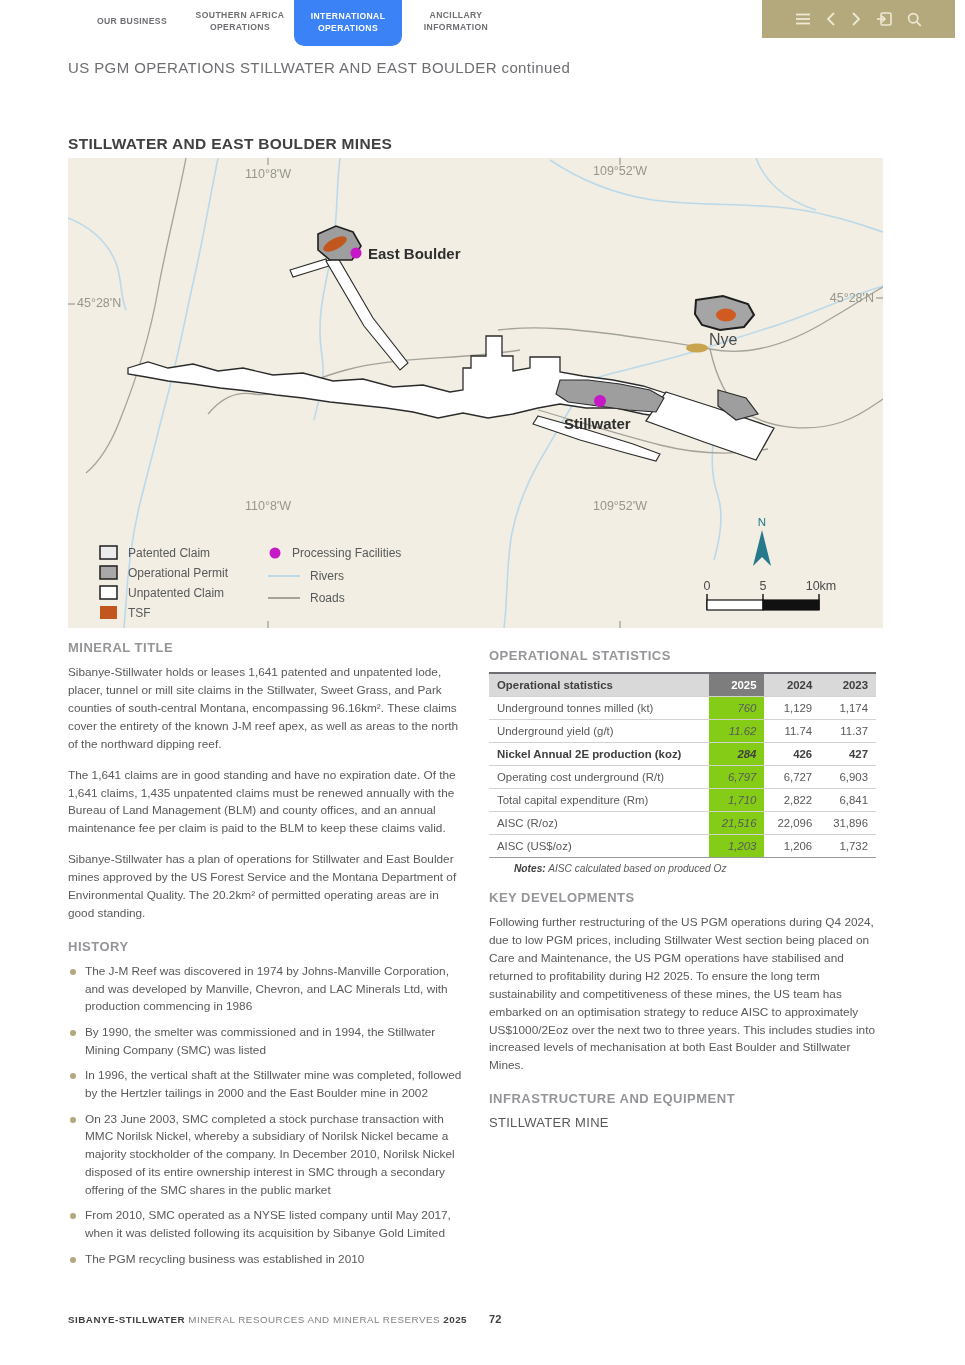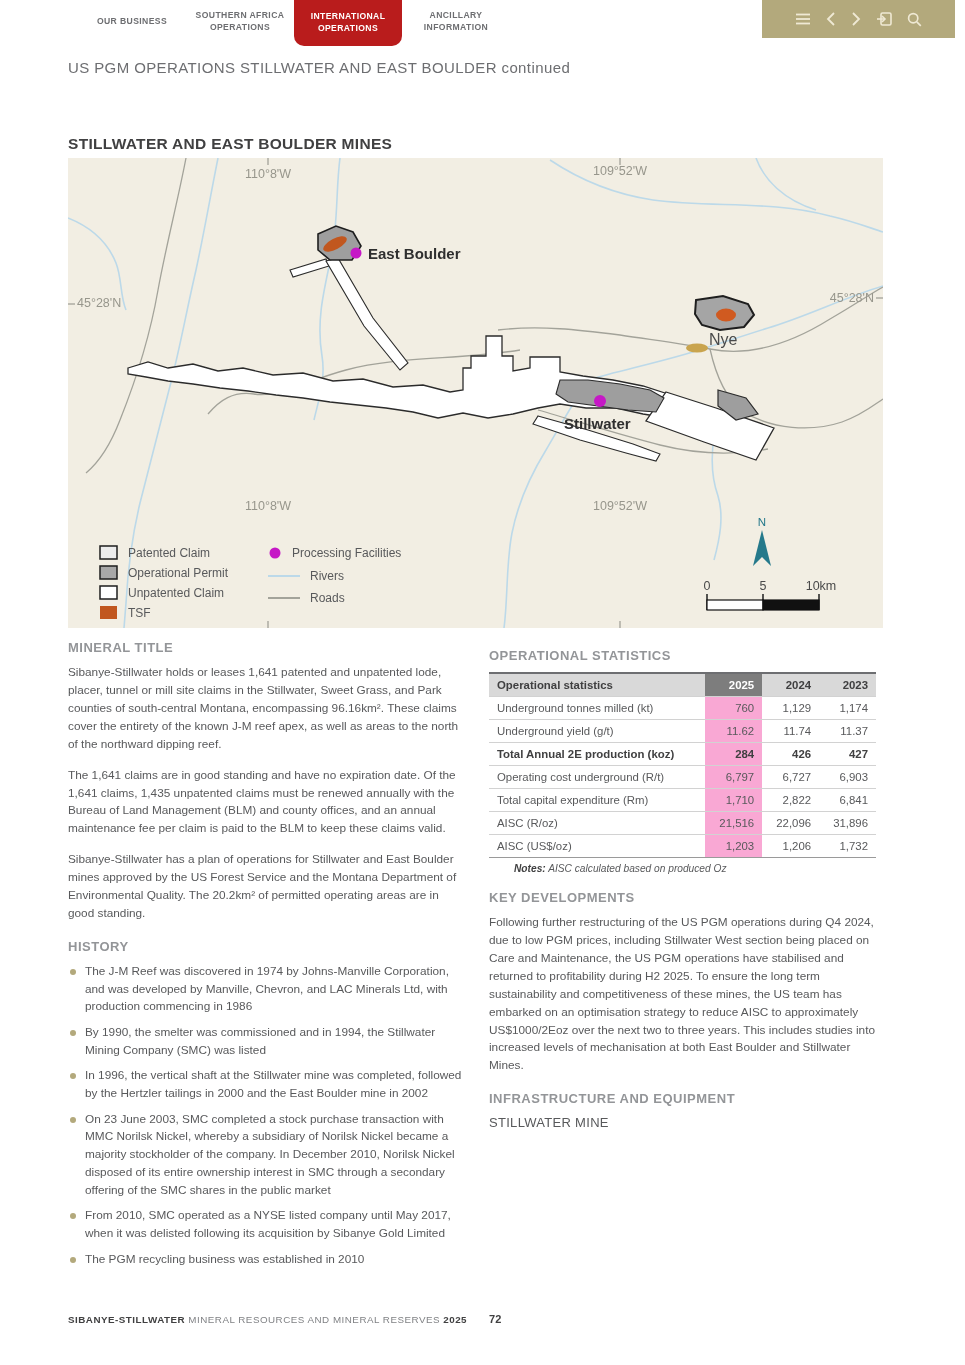--- a/index.html
+++ b/index.html
@@ -8,21 +8,21 @@
     font-family:"Liberation Sans", sans-serif;color:#58595b;overflow:hidden;
   }
   
   .nav{position:absolute;left:78px;top:0;display:flex;align-items:flex-start;}
   .nav-tab{
     width:108px;min-height:44px;display:flex;align-items:center;justify-content:center;
     text-align:center;font-size:8.6px;font-weight:bold;letter-spacing:.4px;
     color:#6d6e71;padding:4px 6px;box-sizing:border-box;line-height:1.35;
   }
   .nav-tab.active{
-    background:#b91c1c;color:#ffffff;border-radius:0 0 10px 10px;min-height:46px;
+    background:#3b82f6;color:#ffffff;border-radius:0 0 10px 10px;min-height:46px;
   }
   
   .toolbar{
     position:absolute;right:10px;top:0;width:193px;height:38px;background:#b3a97c;
     display:flex;align-items:center;justify-content:center;gap:15px;
   }
   .toolbar svg{display:block;}
   
   .breadcrumb{
     position:absolute;left:68px;top:59px;font-size:15px;letter-spacing:.4px;color:#6d6e71;
@@ -53,21 +53,21 @@
   }
   
   table.stats{border-collapse:collapse;width:100%;font-size:11.4px;margin:2px 0 0 0;
     border-top:2px solid #6d6e71;}
   table.stats th,table.stats td{padding:5px 8px;}
   table.stats thead th{background:#d9d9d9;color:#404041;font-weight:bold;text-align:right;}
   table.stats thead th.lbl{text-align:left;}
   table.stats thead th.y25{background:#7d7d7d;color:#ffffff;}
   table.stats tbody td{border-top:1px solid #d2d2d2;text-align:right;color:#58595b;}
   table.stats tbody td.lbl{text-align:left;}
-  table.stats tbody td.c25{background:#f9a8d4;}
+  table.stats tbody td.c25{background:#84cc16;font-style:italic;}
   table.stats tbody tr.bold td{font-weight:bold;color:#404041;}
   table.stats tbody tr:last-child td{border-bottom:1.5px solid #9a9a9a;}
   .notes{font-size:10.2px;font-style:italic;color:#58595b;margin:5px 0 0 0;}
   .notes b{color:#404041;margin-left:25px;}
   
   .footer{
     position:absolute;left:68px;top:1313px;display:flex;align-items:baseline;
     font-size:9.8px;letter-spacing:.5px;color:#808285;
   }
   .footer .brand,.footer .yr{font-weight:bold;color:#404041;}
@@ -260,21 +260,21 @@
           <td>1,129</td>
           <td>1,174</td>
         </tr>
         <tr>
           <td class="lbl">Underground yield (g/t)</td>
           <td class="c25">11.62</td>
           <td>11.74</td>
           <td>11.37</td>
         </tr>
         <tr class="bold">
-          <td class="lbl">Total Annual 2E production (koz)</td>
+          <td class="lbl">Nickel Annual 2E production (koz)</td>
           <td class="c25">284</td>
           <td>426</td>
           <td>427</td>
         </tr>
         <tr>
           <td class="lbl">Operating cost underground (R/t)</td>
           <td class="c25">6,797</td>
           <td>6,727</td>
           <td>6,903</td>
         </tr>

